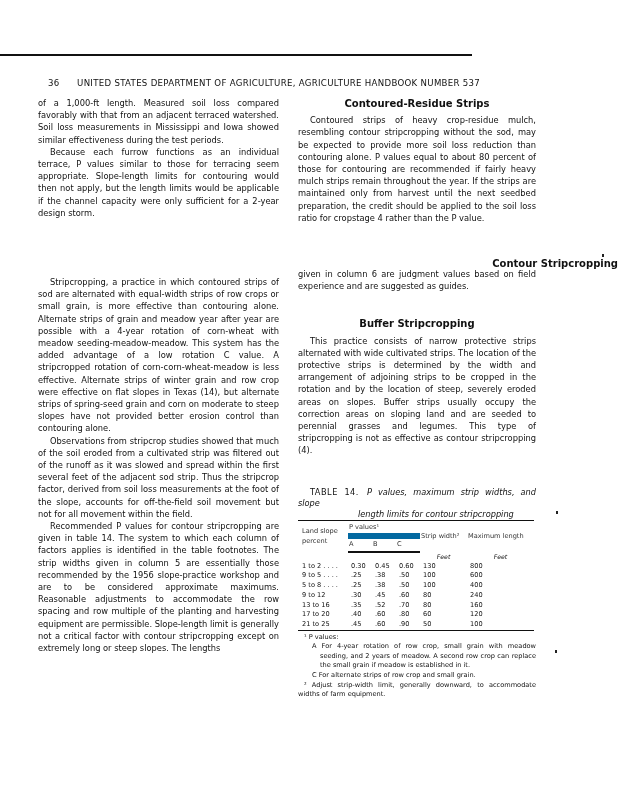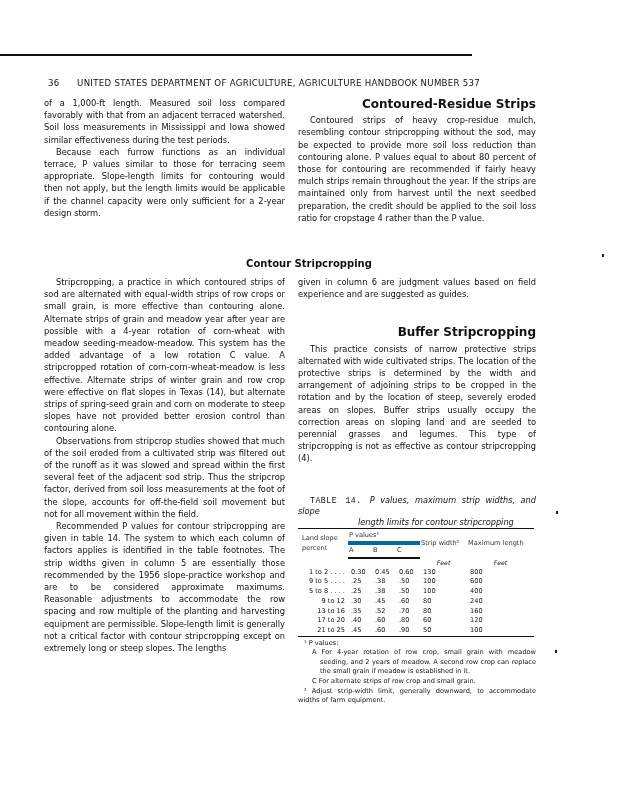--- a/index.html
+++ b/index.html
@@ -9,38 +9,38 @@
   }
   .top-rule { position: absolute; left: 0; top: 54px; width: 472px; height: 2px; background: #111; }
   .running-head {
     position: absolute; left: 48px; top: 78px; width: 540px;
     font-size: 8.6px; letter-spacing: 0.3px; white-space: nowrap;
   }
   .running-head .pg { display: inline-block; width: 26px; }
   .col { position: absolute; font-size: 8.3px; line-height: 12.2px; text-align: justify; }
   .col p { margin: 0; text-indent: 12px; }
   .col p.noindent { text-indent: 0; }
-  .colL { left: 44px; width: 241px; }
+  .colL { left: 38px; width: 241px; }
   .colR { left: 298px; width: 238px; }
-  h2.sub { font-size: 12px; font-weight: bold; text-align: right; margin: 0 0 4px 0; }
+  h2.sub { font-size: 10px; font-weight: bold; text-align: center; margin: 0 0 4px 0; }
   h1.sec {
-    position: absolute; left: 0; top: 258px; width: 618px; text-align: center;
+    position: absolute; left: 0; top: 258px; width: 618px; text-align: right;
     font-size: 10px; font-weight: bold; margin: 0;
   }
   .table-caption { font-size: 8.2px; line-height: 11px; text-indent: 0; margin: 0 0 3px 0; }
-  .table-caption .lbl { letter-spacing: 0.5px; margin-right: 8px; font-family: Liberation Mono, monospace; }
+  .table-caption .lbl { letter-spacing: 0.5px; margin-right: 8px; }
   .table-caption .ttl { font-style: italic; }
   .table-caption .ttl2 { display: block; padding-left: 48px; font-style: italic; }
   table.p-table { width: 236px; border-collapse: collapse; font-size: 6.6px; line-height: 9.7px; }
   table.p-table th { font-weight: normal; color: #333; }
   table.p-table thead tr.h1 th { border-top: 1.2px solid #111; padding-top: 2px; }
   table.p-table thead tr.h2 th { border-bottom: 2px solid #111; padding-bottom: 1px; }
-  .pv-group { border-bottom: 4px solid #0369a1; }
+  .pv-group { border-bottom: 6px solid #0369a1; }
   table.p-table td { text-align: right; padding: 0 3px; }
-  table.p-table td.slope { text-align: right; white-space: nowrap; padding-left: 4px; }
+  table.p-table td.slope { text-align: left; white-space: nowrap; padding-left: 4px; }
   table.p-table td.num { text-align: left; }
   table.p-table tr.units td { font-style: italic; text-align: center; font-size: 6.2px; }
   table.p-table tbody tr.last td { border-bottom: 1.2px solid #111; }
   .footnotes { font-size: 6.6px; line-height: 9.6px; margin-top: 2px; }
   .footnotes p { text-indent: 0; margin: 0; }
   .footnotes .fn-head { padding-left: 6px; }
   .footnotes .fn-item { padding-left: 22px; text-indent: -8px; }
   .footnotes .fn2 { text-indent: 6px; }
   .speck { position: absolute; width: 1.5px; height: 3px; background: #222; }
 </style>
@@ -65,21 +65,21 @@
 </div>
 
 <h1 class="sec">Contour Stripcropping</h1>
 
 <div class="col colL" style="top:276px;">
   <p>Stripcropping, a practice in which contoured strips of sod are alternated with equal-width strips of row crops or small grain, is more effective than contouring alone. Alternate strips of grain and meadow year after year are possible with a 4-year rotation of corn-wheat with meadow seeding-meadow-meadow. This system has the added advantage of a low rotation C value. A stripcropped rotation of corn-corn-wheat-meadow is less effective. Alternate strips of winter grain and row crop were effective on flat slopes in Texas (14), but alternate strips of spring-seed grain and corn on moderate to steep slopes have not provided better erosion control than contouring alone.</p>
   <p>Observations from stripcrop studies showed that much of the soil eroded from a cultivated strip was filtered out of the runoff as it was slowed and spread within the first several feet of the adjacent sod strip. Thus the stripcrop factor, derived from soil loss measurements at the foot of the slope, accounts for off-the-field soil movement but not for all movement within the field.</p>
   <p>Recommended P values for contour stripcropping are given in table 14. The system to which each column of factors applies is identified in the table footnotes. The strip widths given in column 5 are essentially those recommended by the 1956 slope-practice workshop and are to be considered approximate maximums. Reasonable adjustments to accommodate the row spacing and row multiple of the planting and harvesting equipment are permissible. Slope-length limit is generally not a critical factor with contour stripcropping except on extremely long or steep slopes. The lengths</p>
 </div>
 
-<div class="col colR" style="top:276px;">
+<div class="col colR" style="top:268px;">
   <p class="noindent">given in column 6 are judgment values based on field experience and are suggested as guides.</p>
   <h2 class="sub" style="margin-top:26px;">Buffer Stripcropping</h2>
   <p>This practice consists of narrow protective strips alternated with wide cultivated strips. The location of the protective strips is determined by the width and arrangement of adjoining strips to be cropped in the rotation and by the location of steep, severely eroded areas on slopes. Buffer strips usually occupy the correction areas on sloping land and are seeded to perennial grasses and legumes. This type of stripcropping is not as effective as contour stripcropping (4).</p>
 
   <div style="margin-top:30px;">
     <p class="table-caption">
       <span class="lbl">TABLE 14.</span><span class="ttl">P values, maximum strip widths, and slope</span>
       <span class="ttl2">length limits for contour stripcropping</span>
     </p>
     <table class="p-table">

